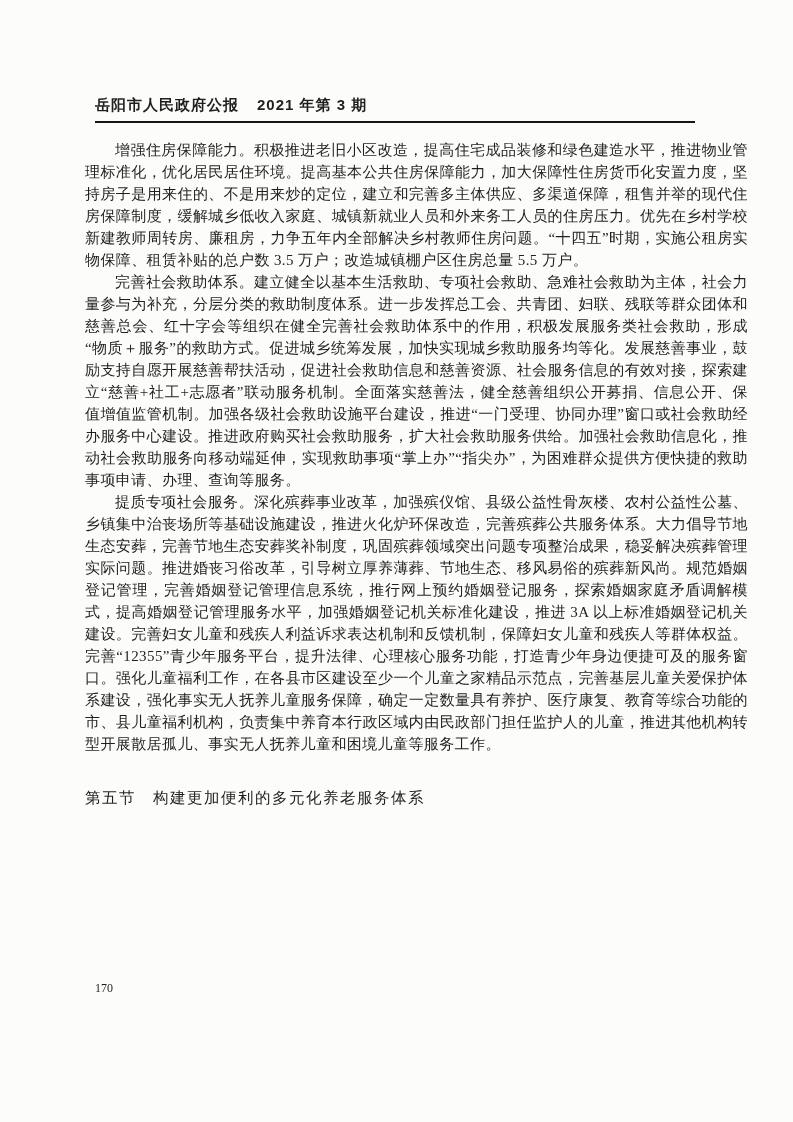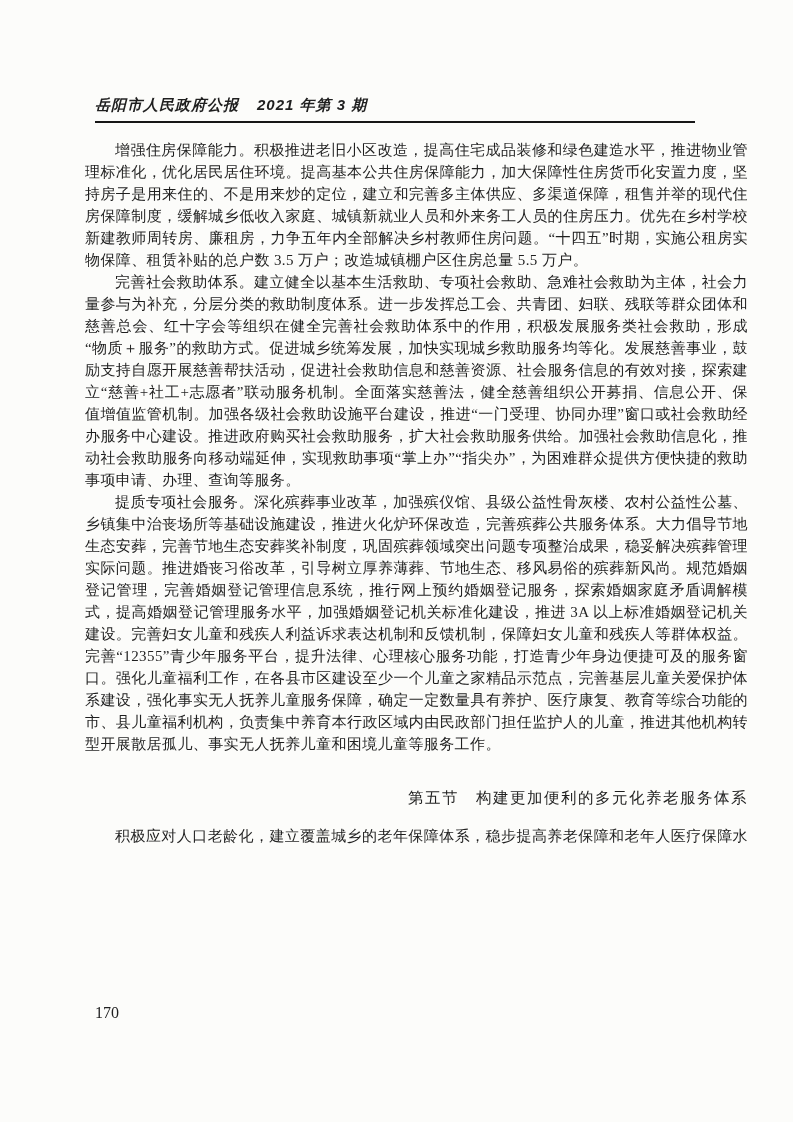--- a/index.html
+++ b/index.html
@@ -24,66 +24,64 @@
     left: 95px;
     top: 96px;
     width: 600px;
     padding-bottom: 6px;
     border-bottom: 2px solid #161616;
     font-family: "Liberation Sans", "DejaVu Sans", sans-serif;
     font-weight: 700;
     font-size: 15px;
     letter-spacing: 1px;
     white-space: nowrap;
-    font-style: italic;
   }
   .page-header .issue { margin-left: 18px; }
   .content {
     position: absolute;
     left: 85px;
     top: 139px;
     width: 663px;
   }
   .content p {
     margin: 0;
     text-indent: 2em;
     font-size: 15px;
     line-height: 22px;
     text-align: justify;
     letter-spacing: 0.4px;
   }
   .section-heading {
     margin: 29px 0 13px 0;
     font-size: 15.5px;
     font-weight: 400;
-    text-align: right;
+    text-align: left;
     letter-spacing: 1.5px;
     line-height: 28px;
   }
   .continuation { text-align-last: justify; }
   .footer-page-number {
     position: absolute;
     left: 95px;
-    top: 1004px;
-    font-size: 16px;
+    top: 981px;
+    font-size: 12px;
     font-family: "Liberation Serif", "DejaVu Serif", serif;
   }
 </style>
 </head>
 <body>
 
 <div class="page">
 
   <header class="page-header">
     <span>岳阳市人民政府公报</span><span class="issue">2021 年第 3 期</span>
   </header>
 
   <main class="content">
     <p>增强住房保障能力。积极推进老旧小区改造，提高住宅成品装修和绿色建造水平，推进物业管理标准化，优化居民居住环境。提高基本公共住房保障能力，加大保障性住房货币化安置力度，坚持房子是用来住的、不是用来炒的定位，建立和完善多主体供应、多渠道保障，租售并举的现代住房保障制度，缓解城乡低收入家庭、城镇新就业人员和外来务工人员的住房压力。优先在乡村学校新建教师周转房、廉租房，力争五年内全部解决乡村教师住房问题。“十四五”时期，实施公租房实物保障、租赁补贴的总户数 3.5 万户；改造城镇棚户区住房总量 5.5 万户。</p>
     <p>完善社会救助体系。建立健全以基本生活救助、专项社会救助、急难社会救助为主体，社会力量参与为补充，分层分类的救助制度体系。进一步发挥总工会、共青团、妇联、残联等群众团体和慈善总会、红十字会等组织在健全完善社会救助体系中的作用，积极发展服务类社会救助，形成“物质＋服务”的救助方式。促进城乡统筹发展，加快实现城乡救助服务均等化。发展慈善事业，鼓励支持自愿开展慈善帮扶活动，促进社会救助信息和慈善资源、社会服务信息的有效对接，探索建立“慈善+社工+志愿者”联动服务机制。全面落实慈善法，健全慈善组织公开募捐、信息公开、保值增值监管机制。加强各级社会救助设施平台建设，推进“一门受理、协同办理”窗口或社会救助经办服务中心建设。推进政府购买社会救助服务，扩大社会救助服务供给。加强社会救助信息化，推动社会救助服务向移动端延伸，实现救助事项“掌上办”“指尖办”，为困难群众提供方便快捷的救助事项申请、办理、查询等服务。</p>
     <p>提质专项社会服务。深化殡葬事业改革，加强殡仪馆、县级公益性骨灰楼、农村公益性公墓、乡镇集中治丧场所等基础设施建设，推进火化炉环保改造，完善殡葬公共服务体系。大力倡导节地生态安葬，完善节地生态安葬奖补制度，巩固殡葬领域突出问题专项整治成果，稳妥解决殡葬管理实际问题。推进婚丧习俗改革，引导树立厚养薄葬、节地生态、移风易俗的殡葬新风尚。规范婚姻登记管理，完善婚姻登记管理信息系统，推行网上预约婚姻登记服务，探索婚姻家庭矛盾调解模式，提高婚姻登记管理服务水平，加强婚姻登记机关标准化建设，推进 3A 以上标准婚姻登记机关建设。完善妇女儿童和残疾人利益诉求表达机制和反馈机制，保障妇女儿童和残疾人等群体权益。完善“12355”青少年服务平台，提升法律、心理核心服务功能，打造青少年身边便捷可及的服务窗口。强化儿童福利工作，在各县市区建设至少一个儿童之家精品示范点，完善基层儿童关爱保护体系建设，强化事实无人抚养儿童服务保障，确定一定数量具有养护、医疗康复、教育等综合功能的市、县儿童福利机构，负责集中养育本行政区域内由民政部门担任监护人的儿童，推进其他机构转型开展散居孤儿、事实无人抚养儿童和困境儿童等服务工作。</p>
     <h2 class="section-heading">第五节　构建更加便利的多元化养老服务体系</h2>
-    <p class="continuation">积极应对人口老龄化，建立覆盖城乡的老年保障体系，稳步提高养老保障和老年人医疗保障水</p>
   </main>
 
   <div class="footer-page-number">170</div>
 
 </div>
 
 </body></html>

